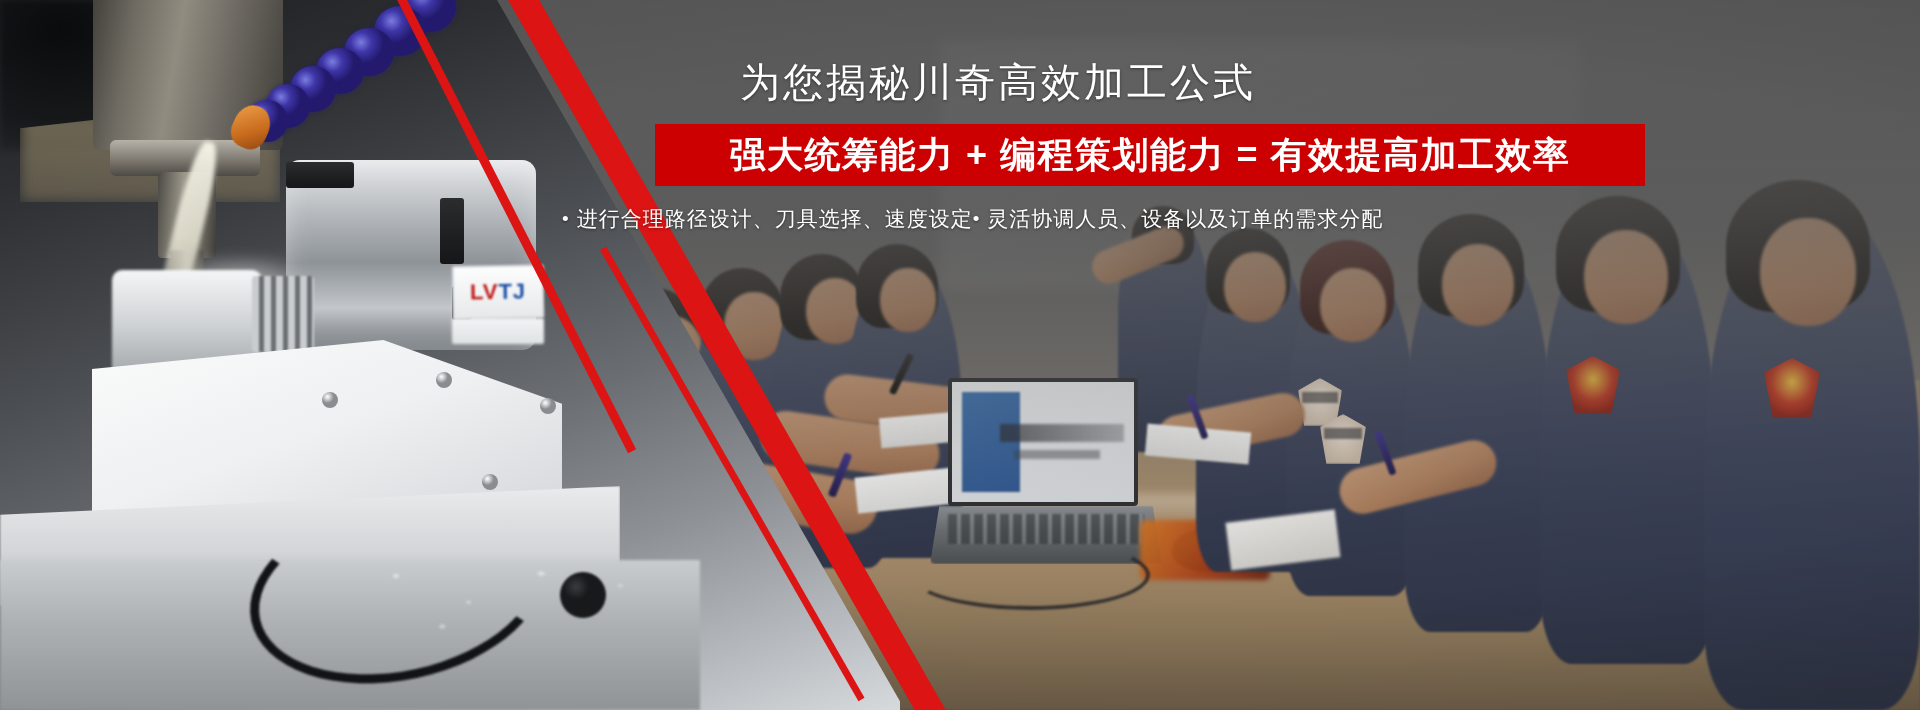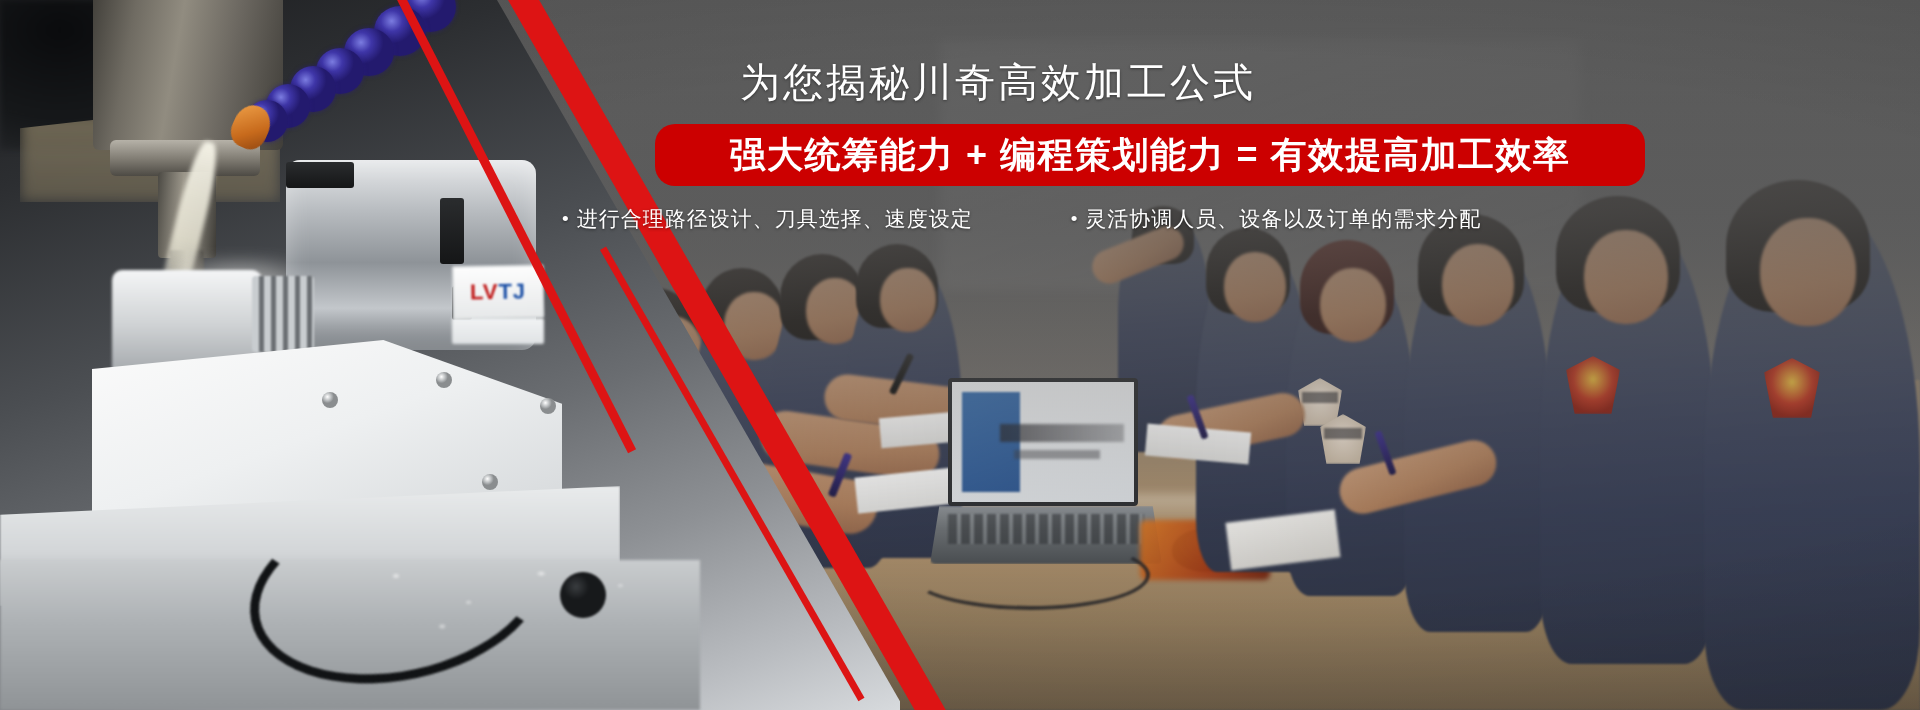--- a/index.html
+++ b/index.html
@@ -238,37 +238,37 @@
     position:absolute; left:740px; top:58px;
     font-size:40px; font-weight:400; color:#ffffff;
     letter-spacing:3px; line-height:1.2;
     text-shadow:0 1px 3px rgba(0,0,0,.45);
     white-space:nowrap;
   }
   .redbar{
     position:absolute; left:655px; top:124px;
     width:990px; height:62px;
     background:#cc0000;
-    display:flex; align-items:center; justify-content:center;border-radius:20px;
+    display:flex; align-items:center; justify-content:center;
   }
   .redbar-text{
     font-size:36px; font-weight:bold; color:#ffffff;
     letter-spacing:1.5px; white-space:nowrap;
   }
   .bullets{
     position:absolute; left:655px; top:205px; width:990px;
-    display:flex; justify-content:flex-start; gap:8px;
+    display:flex; justify-content:flex-start; gap:0;
   }
   .bullet{
     font-size:21px; color:#ffffff; letter-spacing:1px;
     white-space:nowrap; text-shadow:0 1px 3px rgba(0,0,0,.5);
   }
   .bullet .dot{ margin-right:7px; font-size:19px; vertical-align:1px; }
   .bullet-1{ margin-left:-93px; }
-  .bullet-2{ margin-left:90px; }
+  .bullet-2{ }
 </style>
 </head>
 <body>
 
 <div class="stage">
 
   <div class="photo-right">
     <div class="pr-bg"></div>
     <div class="pr-wall"></div>
     <div class="pr-screen"></div>

